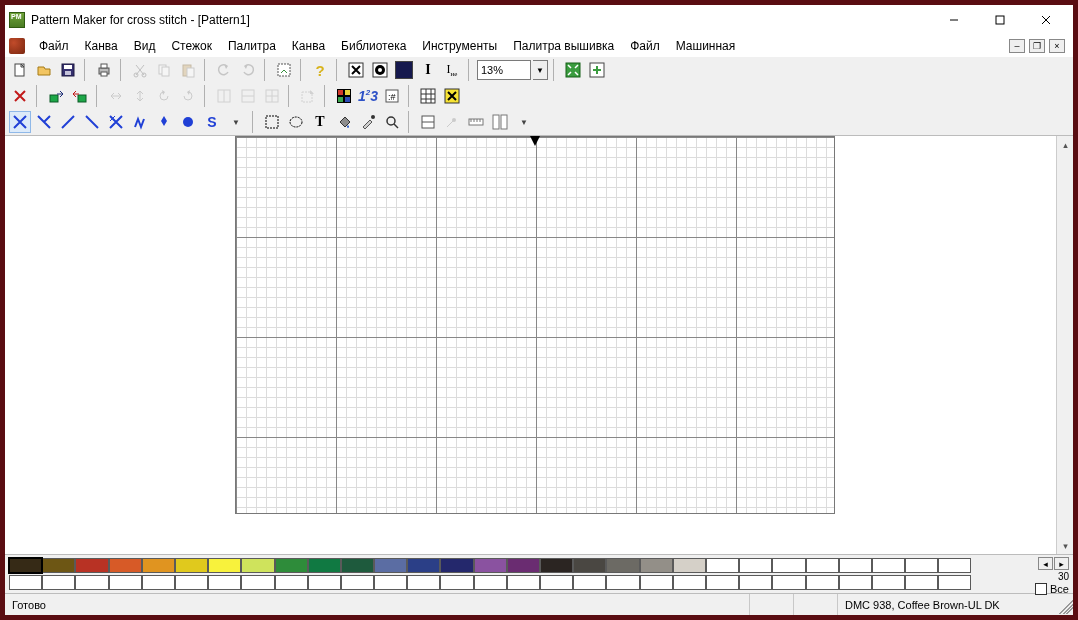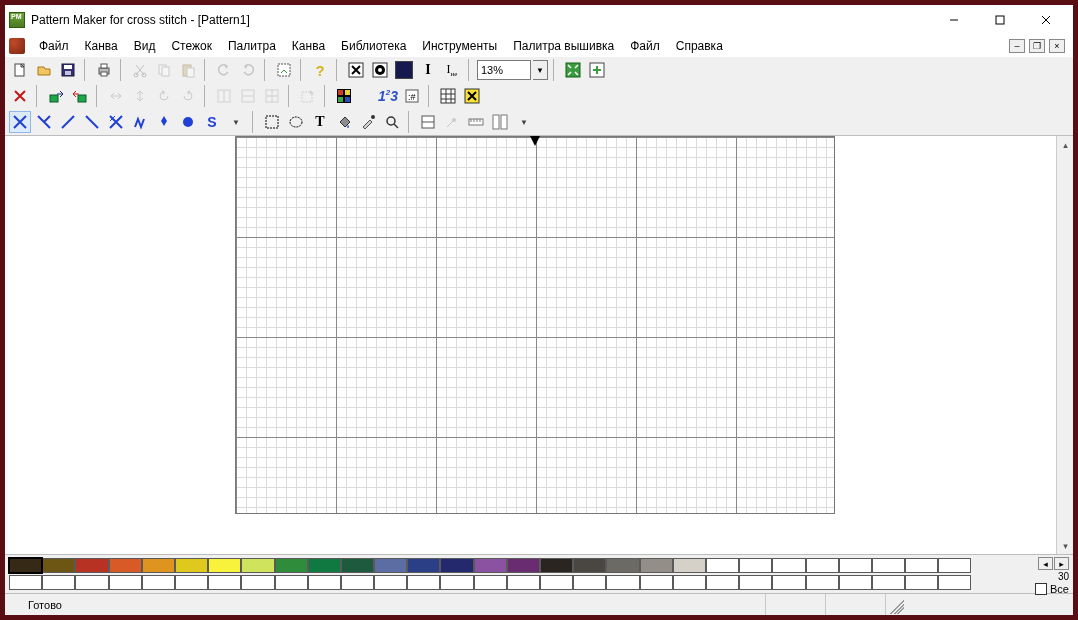--- a/index.html
+++ b/index.html
@@ -168,21 +168,20 @@
   .statusbar {
     height:22px; background:#f0f0f0;
     border-top:1px solid #bcbcbc;
     display:flex; align-items:center;
     font-size:11px;
   }
   .status-cell {
     padding:0 7px; height:100%;
     display:flex; align-items:center;
     border-right:1px solid #c8c8c8;
-    margin-left:16px;
   }
   .status-cell.s1{ width:745px;}
   .status-cell.s2{ width:44px;}
   .status-cell.s3{ width:44px;}
   .status-cell.s4{ flex:1; border-right:none;}
   .resize-grip {
     width:18px; height:18px;
     background:
       linear-gradient(135deg, transparent 60%, #999 60%, #999 65%, transparent 65%,
                               transparent 70%, #999 70%, #999 75%, transparent 75%,
@@ -223,21 +222,21 @@
     <span class="menu-item">Файл</span>
     <span class="menu-item">Канва</span>
     <span class="menu-item">Вид</span>
     <span class="menu-item">Стежок</span>
     <span class="menu-item">Палитра</span>
     <span class="menu-item">Канва</span>
     <span class="menu-item">Библиотека</span>
     <span class="menu-item">Инструменты</span>
     <span class="menu-item">Палитра вышивка</span>
     <span class="menu-item">Файл</span>
-    <span class="menu-item">Справка</span>
+    <span class="menu-item">Машинная</span>
     <div class="mdi-controls">
       <div class="mdi-btn">–</div>
       <div class="mdi-btn">❐</div>
       <div class="mdi-btn">×</div>
     </div>
   </div>
 
   <div class="toolbar-area">
 
   <div class="toolbar">
@@ -425,21 +424,21 @@
     <div class="tbtn">
           <svg width="16" height="16">
             <rect x="1" y="1" width="14" height="14" fill="#000"></rect>
             <rect x="2" y="2" width="5" height="5" fill="#d03a2c"></rect>
             <rect x="9" y="2" width="5" height="5" fill="#e8d33a"></rect>
             <rect x="2" y="9" width="5" height="5" fill="#3aa74d"></rect>
             <rect x="9" y="9" width="5" height="5" fill="#2c4bb5"></rect>
           </svg>
         </div>
     <div class="tbtn">
-          <span style="color:#2e52c7;font-weight:bold;font-style:italic;margin-left:20px;">1<sup style="font-size:8px;">2</sup>3</span>
+          <span style="color:#2e52c7;font-weight:bold;font-style:italic;">1<sup style="font-size:8px;">2</sup>3</span>
         </div>
     <div class="tbtn">
           <svg width="16" height="16">
             <rect x="2" y="2" width="12" height="12" fill="#fff" stroke="#555"></rect>
             <text x="4" y="12" font-size="9" fill="#000">:#</text>
           </svg>
         </div>
     <div class="sep"></div>
     <div class="tbtn">
           <svg width="16" height="16">
@@ -654,16 +653,17 @@
         <div class="cb"></div>
         <span>Все</span>
       </div>
     </div>
   </div>
 
   <div class="statusbar">
     <div class="status-cell s1">Готово</div>
     <div class="status-cell s2"></div>
     <div class="status-cell s3"></div>
+    <div class="status-cell s4">DMC  938, Coffee Brown-UL DK</div>
     <div class="resize-grip"></div>
   </div>
 
 </div>
 
 </body></html>

